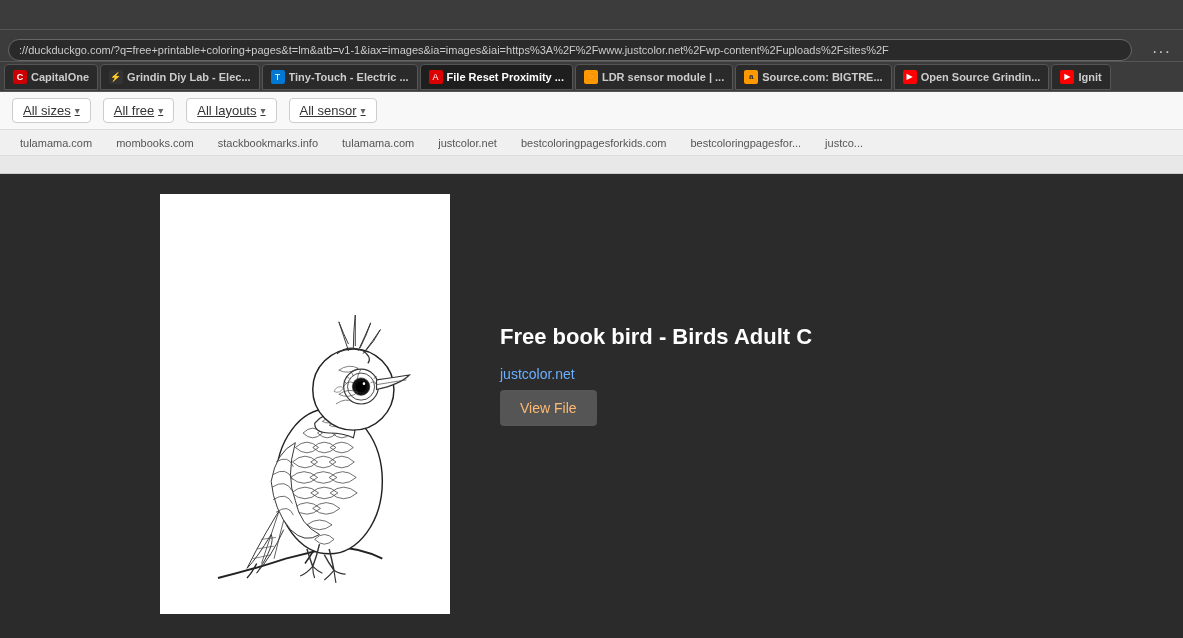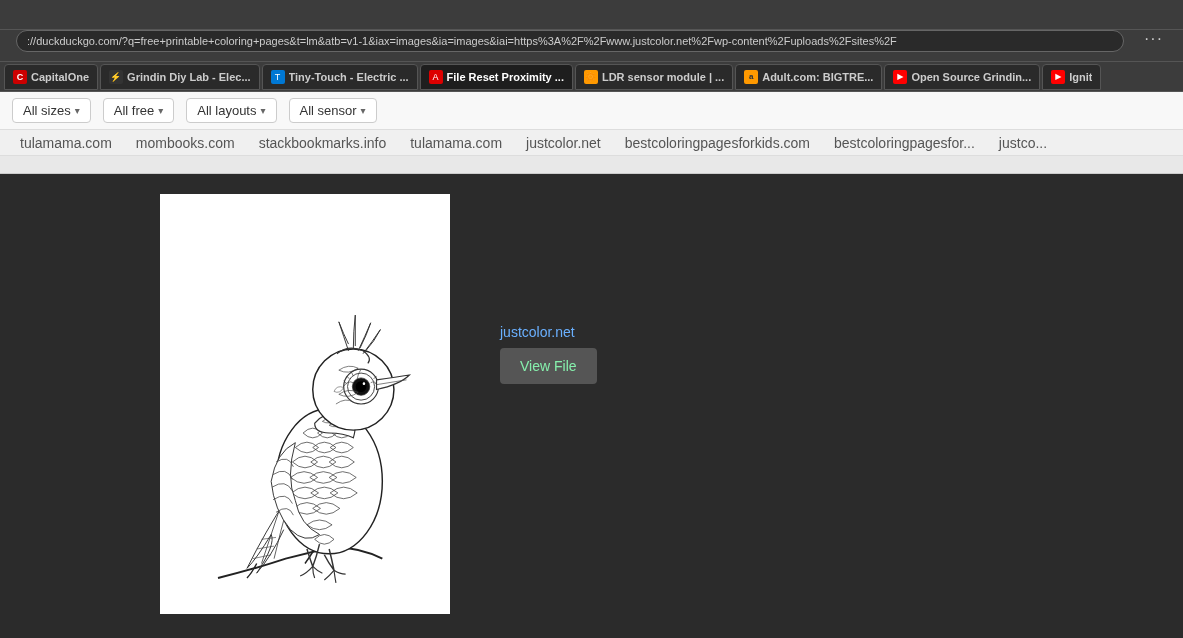--- a/index.html
+++ b/index.html
@@ -10,22 +10,22 @@
       background: #3c3c3c;
       height: 30px;
       border-bottom: 1px solid #555;
     }
 
     
     .address-bar-row {
       background: #3c3c3c;
       height: 32px;
       display: flex;
-      align-items: flex-start;
-      padding: 0 16px;
+      align-items: flex-end;
+      padding: 0 8px;
       gap: 16px;
       border-bottom: 1px solid #555;
     }
     .address-bar {
       flex: 1;
       background: #2a2a2a;
       border: 1px solid #666;
       border-radius: 12px;
       height: 22px;
       display: flex;
@@ -105,39 +105,40 @@
       display: flex;
       align-items: center;
       gap: 4px;
       background: #fff;
       border: 1px solid #ccc;
       border-radius: 4px;
       padding: 4px 10px;
       font-size: 13px;
       cursor: pointer;
       color: #333;
+      text-decoration: underline;
     }
     .filter-btn .chevron {
       font-size: 10px;
       color: #666;
     }
 
     
     .domain-row {
       background: #f0f0f0;
       height: 26px;
       display: flex;
       align-items: center;
       padding: 0 8px;
       gap: 0;
       border-bottom: 1px solid #ddd;
       overflow: hidden;
     }
     .domain-item {
-      font-size: 14px;
+      font-size: 11px;
       color: #555;
       padding: 0 12px;
       cursor: pointer;
       white-space: nowrap;
     }
 
     
     .thumb-names-row {
       background: #e8e8e8;
       height: 18px;
@@ -200,21 +201,21 @@
       margin-bottom: 8px;
       cursor: pointer;
     }
     .image-dims {
       font-size: 13px;
       color: #aaa;
       margin-bottom: 20px;
     }
     .view-file-btn {
       background: #555;
-      color: #86efac;
+      color: #fdba74;
       border: none;
       padding: 10px 20px;
       font-size: 14px;
       border-radius: 4px;
       cursor: pointer;
     }
 
     
     .fav-capital { background: #c00; color: #fff; font-size: 9px; font-weight: bold; border-radius: 2px; width: 14px; height: 14px; display: flex; align-items: center; justify-content: center; }
     .fav-elec { background: #333; color: #fff; font-size: 9px; border-radius: 2px; width: 14px; height: 14px; display: flex; align-items: center; justify-content: center; }
@@ -253,21 +254,21 @@
     <div class="tab active">
       <span class="tab-favicon fav-red">A</span>
       <span class="tab-label">File Reset Proximity ...</span>
     </div>
     <div class="tab">
       <span class="tab-favicon fav-orange">🔆</span>
       <span class="tab-label">LDR sensor module | ...</span>
     </div>
     <div class="tab">
       <span class="tab-favicon fav-amazon">a</span>
-      <span class="tab-label">Adult.com: BIGTRE...</span>
+      <span class="tab-label">Source.com: BIGTRE...</span>
     </div>
     <div class="tab">
       <span class="tab-favicon fav-yt">▶</span>
       <span class="tab-label">Open Source Grindin...</span>
     </div>
     <div class="tab">
       <span class="tab-favicon fav-yt">▶</span>
       <span class="tab-label">Ignit</span>
     </div>
   </div>
@@ -408,16 +409,17 @@
         <path d="M180 382 Q181 390 182 395" stroke="#333" stroke-width="1.2" fill="none"></path>
         <path d="M180 382 Q186 386 192 386" stroke="#333" stroke-width="1.2" fill="none"></path>
 
         <path d="M152 335 Q165 325 178 335 Q165 345 152 335Z" fill="none" stroke="#444" stroke-width="0.8"></path>
         <path d="M160 350 Q170 340 180 350 Q170 360 160 350Z" fill="none" stroke="#444" stroke-width="0.8"></path>
       </svg>
     </div>
   </div>
 
   <div class="info-panel">
+    <div class="image-title">Free book bird - Birds Adult C</div>
     <div class="image-source">justcolor.net</div>
     <button class="view-file-btn">View File</button>
   </div>
 </div>
 
 </body></html>

